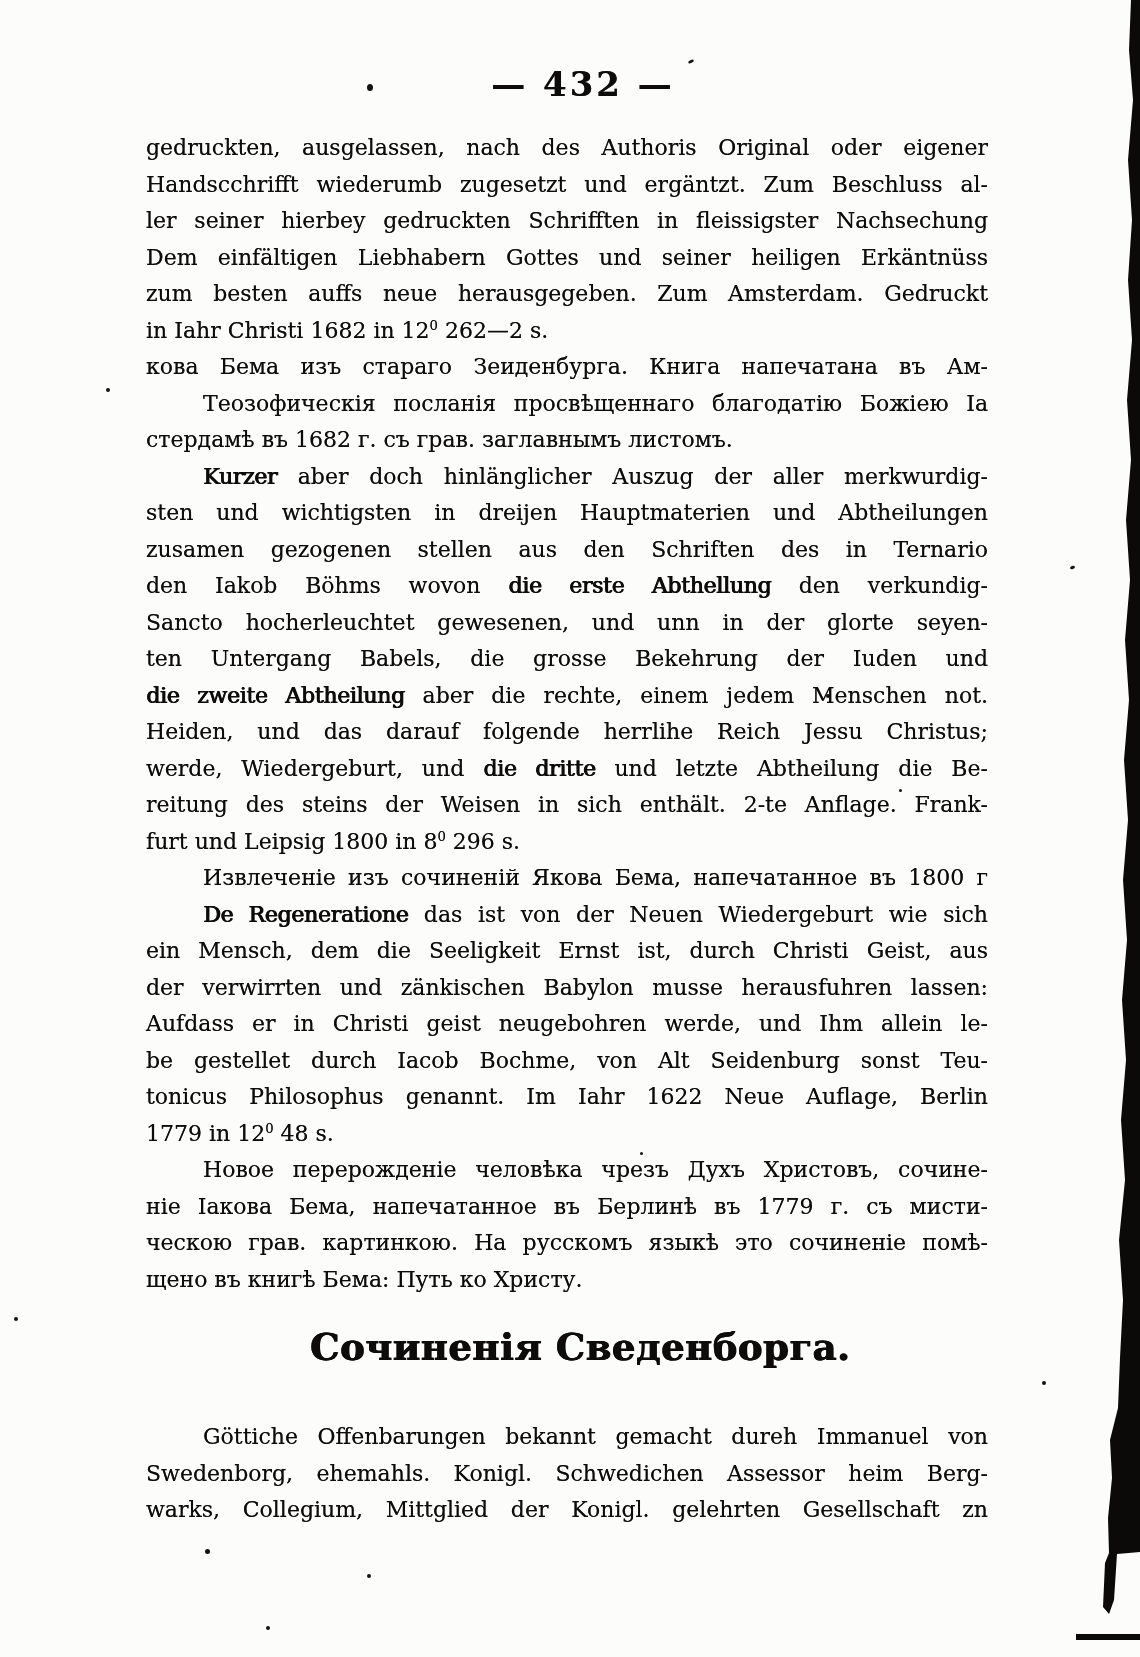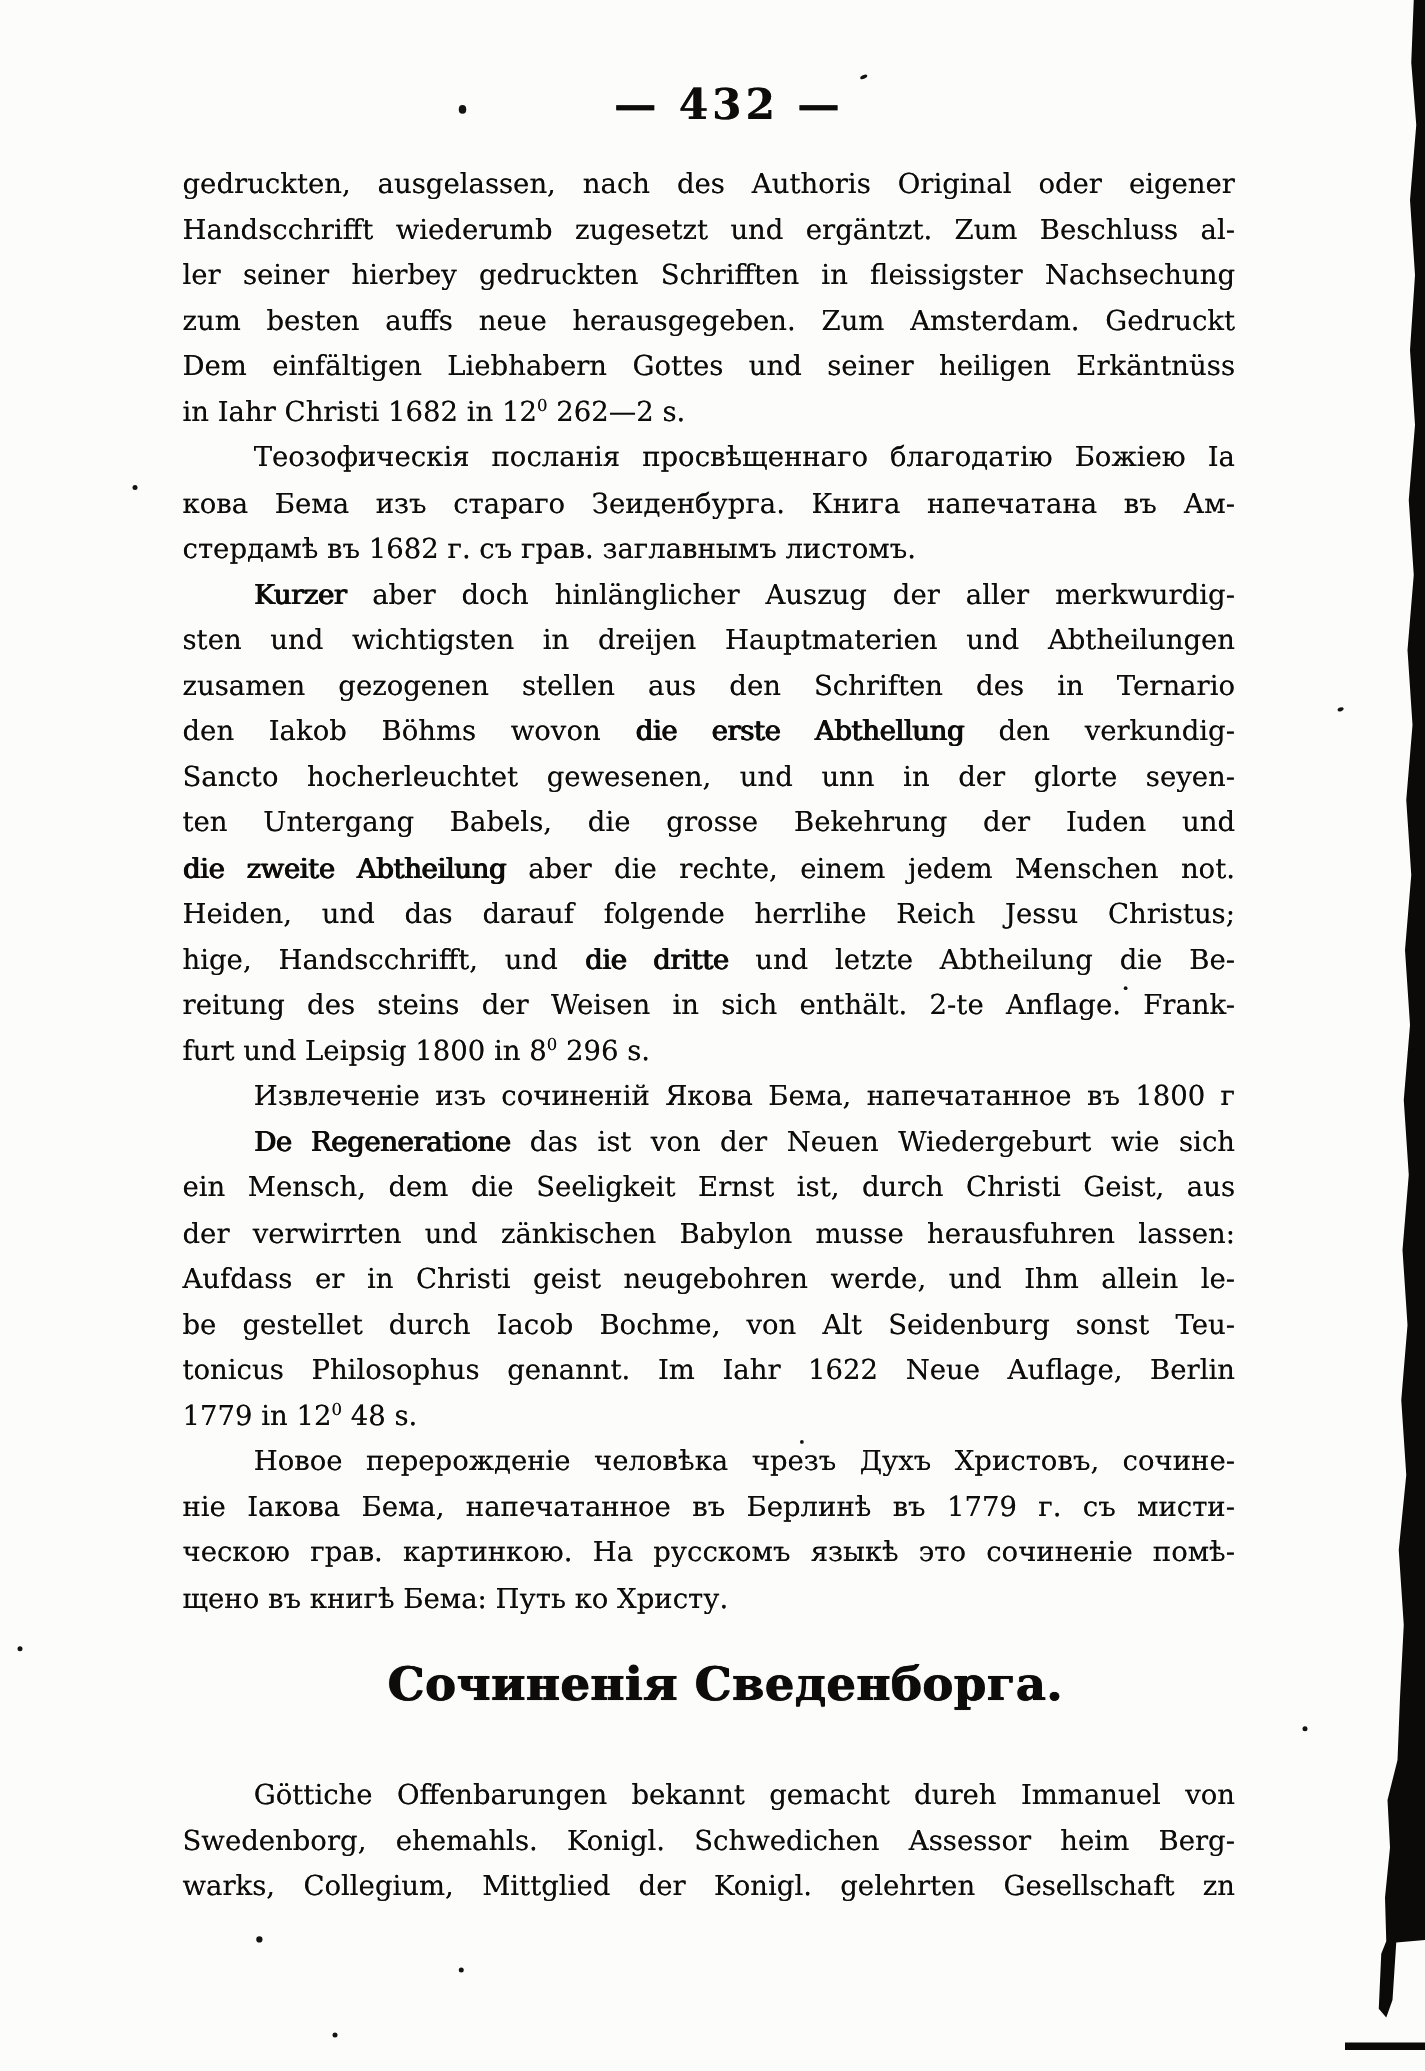--- a/index.html
+++ b/index.html
@@ -53,35 +53,35 @@
 <body>
 
 <div class="page" style="--paper: #fcfcfa; --ink: #0d0c0a;">
 
   <div class="page-header">— 432 —</div>
 
   <div class="textblock" id="block-main">
       <div class="line"><span>gedruckten, ausgelassen, nach des Authoris Original oder eigener</span></div>
       <div class="line"><span>Handscchrifft wiederumb zugesetzt und ergäntzt. Zum Beschluss al-</span></div>
       <div class="line"><span>ler seiner hierbey gedruckten Schrifften in fleissigster Nachsechung</span></div>
+      <div class="line"><span>Dem einfältigen Liebhabern Gottes und seiner heiligen Erkäntnüss</span></div>
       <div class="line"><span>zum besten auffs neue herausgegeben. Zum Amsterdam. Gedruckt</span></div>
-      <div class="line"><span>Dem einfältigen Liebhabern Gottes und seiner heiligen Erkäntnüss</span></div>
       <div class="line last"><span>in Iahr Christi 1682 in 12</span><sup>0</sup><span> 262—2 s.</span></div>
+      <div class="line"><span>кова Бема изъ стараго Зеиденбурга. Книга напечатана въ Ам-</span></div>
       <div class="line indent"><span>Теозофическія посланія просвѣщеннаго благодатію Божіею Іа</span></div>
-      <div class="line"><span>кова Бема изъ стараго Зеиденбурга. Книга напечатана въ Ам-</span></div>
       <div class="line last"><span>стердамѣ въ 1682 г. съ грав. заглавнымъ листомъ.</span></div>
       <div class="line indent"><span class="em">Kurzer</span><span> aber doch hinlänglicher Auszug der aller merkwurdig-</span></div>
       <div class="line"><span>sten und wichtigsten in dreijen Hauptmaterien und Abtheilungen</span></div>
       <div class="line"><span>zusamen gezogenen stellen aus den Schriften des in Ternario</span></div>
       <div class="line"><span>den Iakob Böhms wovon </span><span class="em">die erste Abthellung</span><span> den verkundig-</span></div>
       <div class="line"><span>Sancto hocherleuchtet gewesenen, und unn in der glorte seyen-</span></div>
       <div class="line"><span>ten Untergang Babels, die grosse Bekehrung der Iuden und</span></div>
       <div class="line"><span class="em">die zweite Abtheilung</span><span> aber die rechte,  einem jedem Menschen not.</span></div>
       <div class="line"><span>Heiden, und das darauf folgende herrlihe Reich Jessu Christus;</span></div>
-      <div class="line"><span>hige, Handscchrifft, und </span><span class="em">die dritte</span><span> und letzte Abtheilung die Be-</span></div>
+      <div class="line"><span>werde, Wiedergeburt, und </span><span class="em">die dritte</span><span> und letzte Abtheilung die Be-</span></div>
       <div class="line"><span>reitung des steins der Weisen in sich enthält. 2-te Anflage. Frank-</span></div>
       <div class="line last"><span>furt und Leipsig 1800 in 8</span><sup>0</sup><span> 296 s.</span></div>
       <div class="line indent"><span>Извлеченіе изъ сочиненій Якова Бема, напечатанное въ 1800 г</span></div>
       <div class="line indent"><span class="em">De Regeneratione</span><span> das ist von der Neuen Wiedergeburt wie sich</span></div>
       <div class="line"><span>ein Mensch, dem die Seeligkeit Ernst ist, durch Christi Geist, aus</span></div>
       <div class="line"><span>der verwirrten und zänkischen Babylon musse herausfuhren lassen:</span></div>
       <div class="line"><span>Aufdass er in Christi geist neugebohren werde, und Ihm allein le-</span></div>
       <div class="line"><span>be gestellet durch Iacob Bochme, von  Alt  Seidenburg sonst Teu-</span></div>
       <div class="line"><span>tonicus Philosophus genannt. Im  Iahr  1622 Neue Auflage, Berlin</span></div>
       <div class="line last"><span>1779 in 12</span><sup>0</sup><span> 48 s.</span></div>

